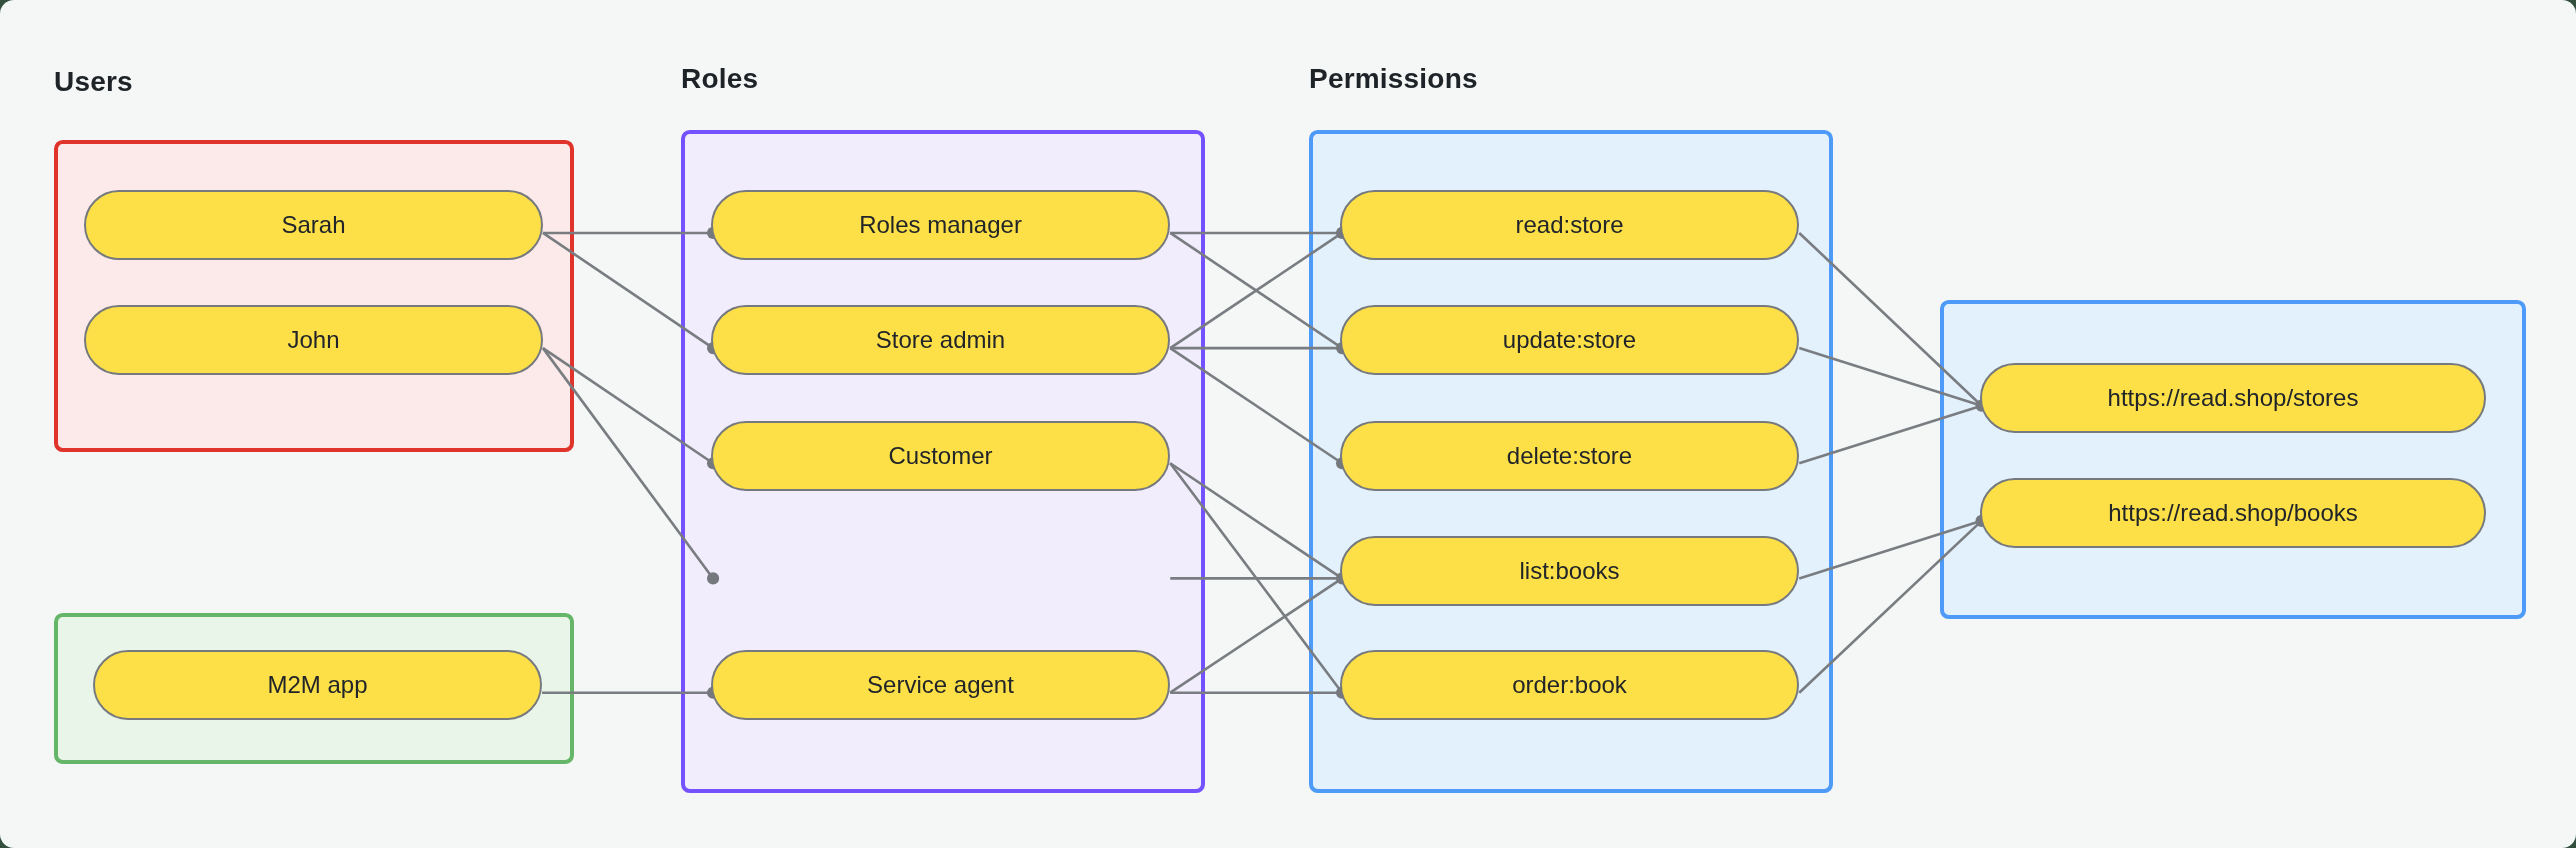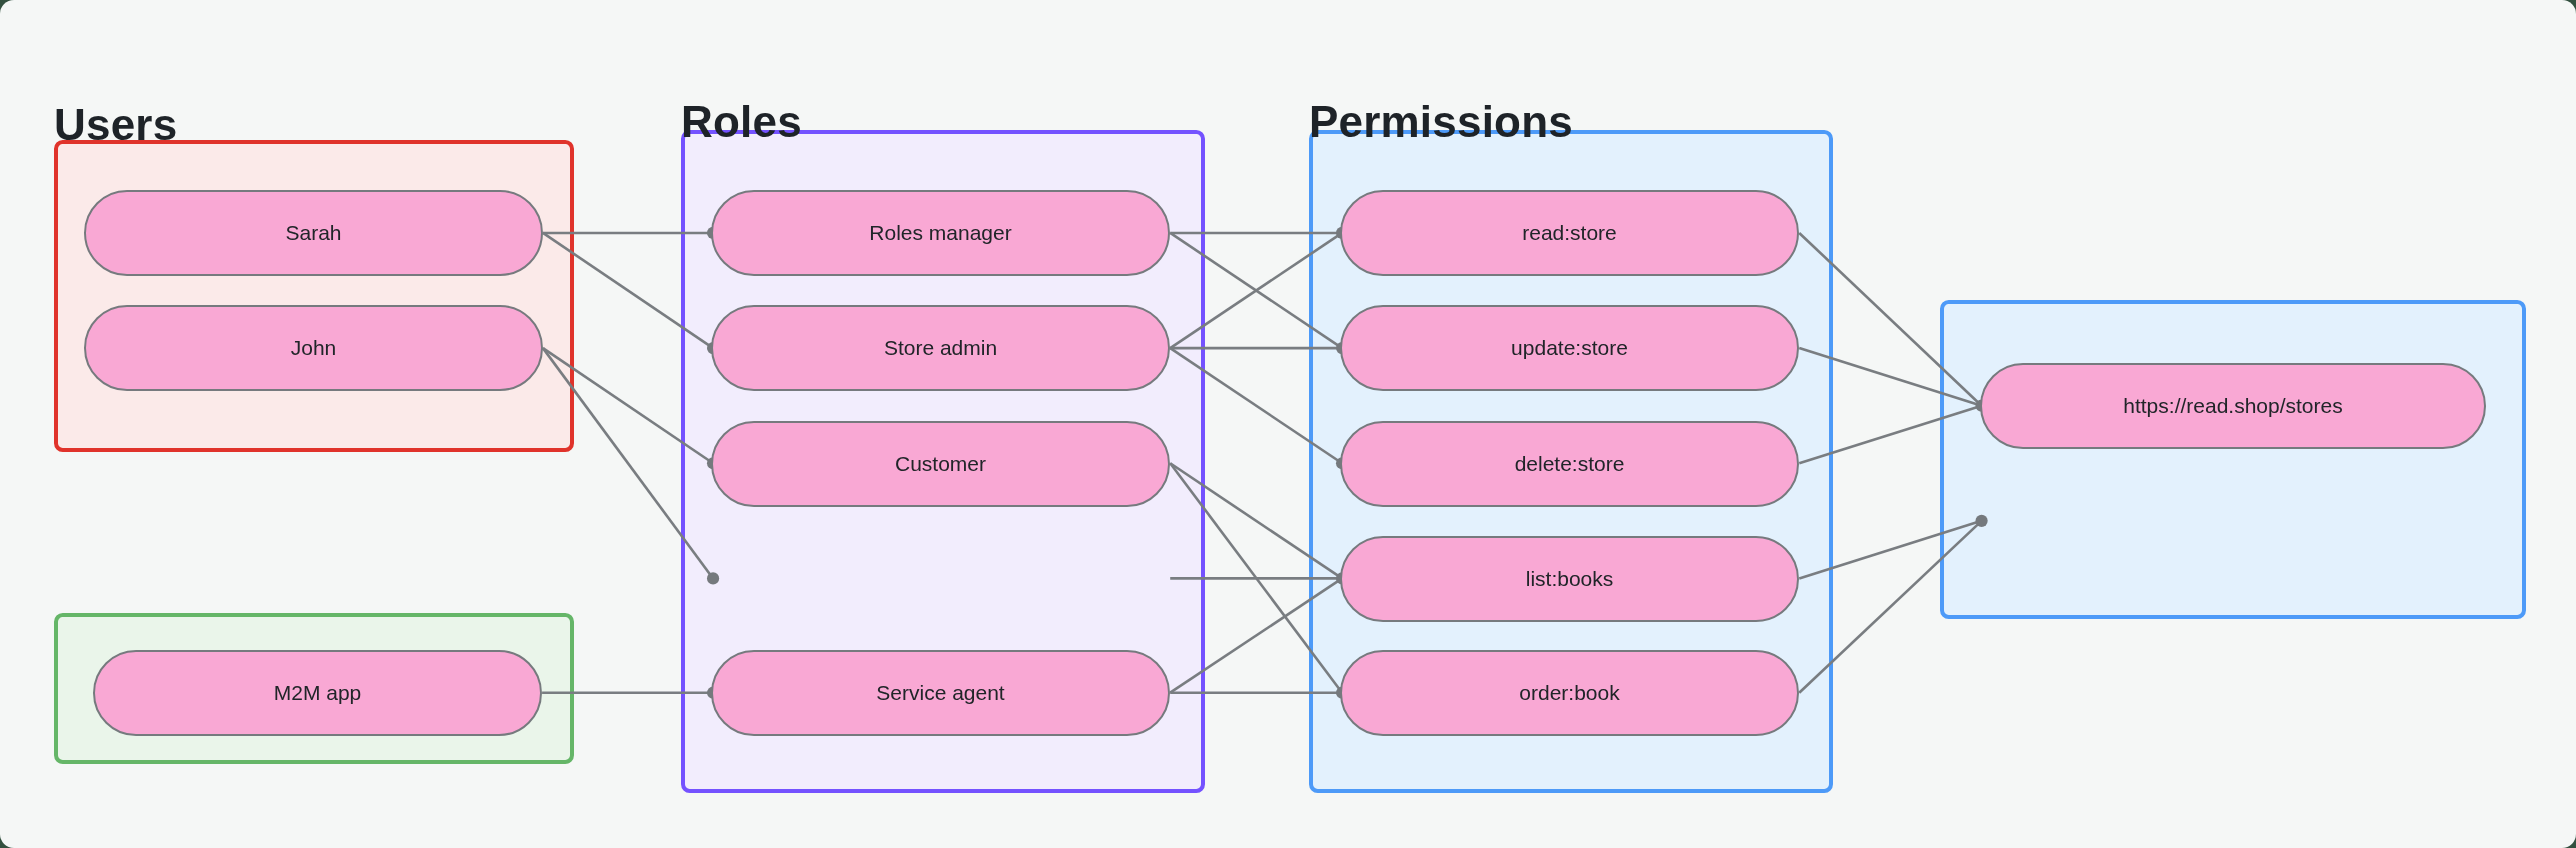--- a/index.html
+++ b/index.html
@@ -9,46 +9,45 @@
     overflow: hidden;
     position: relative;
   }
   .canvas {
     position: absolute; inset: 0;
     border-radius: 14px;
     overflow: hidden;
   }
   .section-label {
     position: absolute;
-    font-size: 44px;
+    font-size: 28px;
     font-weight: 600;
     color: #1E2328;
     letter-spacing: 0.2px;
     white-space: nowrap;
     z-index: 4;
-    margin-top: 34px;
   }
   .group-box {
     position: absolute;
     box-sizing: border-box;
     border: 4.4px solid #888;
     border-radius: 8.7px;
     z-index: 1;
   }
   .pill {
     position: absolute;
     box-sizing: border-box;
-    height: 86px;
-    background: #f9a8d4;
+    height: 70px;
+    background: #fde047;
     border: 2.6px solid #767A7E;
     border-radius: 52px;
     display: flex;
     align-items: center;
     justify-content: center;
-    font-size: 21px;
+    font-size: 24px;
     color: #212529;
     white-space: nowrap;
     z-index: 3;
   }
   #edges-layer {
     position: absolute;
     left: 0; top: 0;
     z-index: 2;
     pointer-events: none;
   }
@@ -113,15 +112,16 @@
   <div class="pill" style="left:711px; top:421px; width:459px">Customer</div>
   <div class="pill" style="left:711px; top:650px; width:459px">Service agent</div>
 
   <div class="pill" style="left:1340px; top:190px; width:459px">read:store</div>
   <div class="pill" style="left:1340px; top:305px; width:459px">update:store</div>
   <div class="pill" style="left:1340px; top:421px; width:459px">delete:store</div>
   <div class="pill" style="left:1340px; top:536px; width:459px">list:books</div>
   <div class="pill" style="left:1340px; top:650px; width:459px">order:book</div>
 
   <div class="pill" style="left:1980px; top:363px; width:506px">https://read.shop/stores</div>
+  <div class="pill" style="left:1980px; top:478px; width:506px">https://read.shop/books</div>
 
 </div>
 
 
 </body></html>

